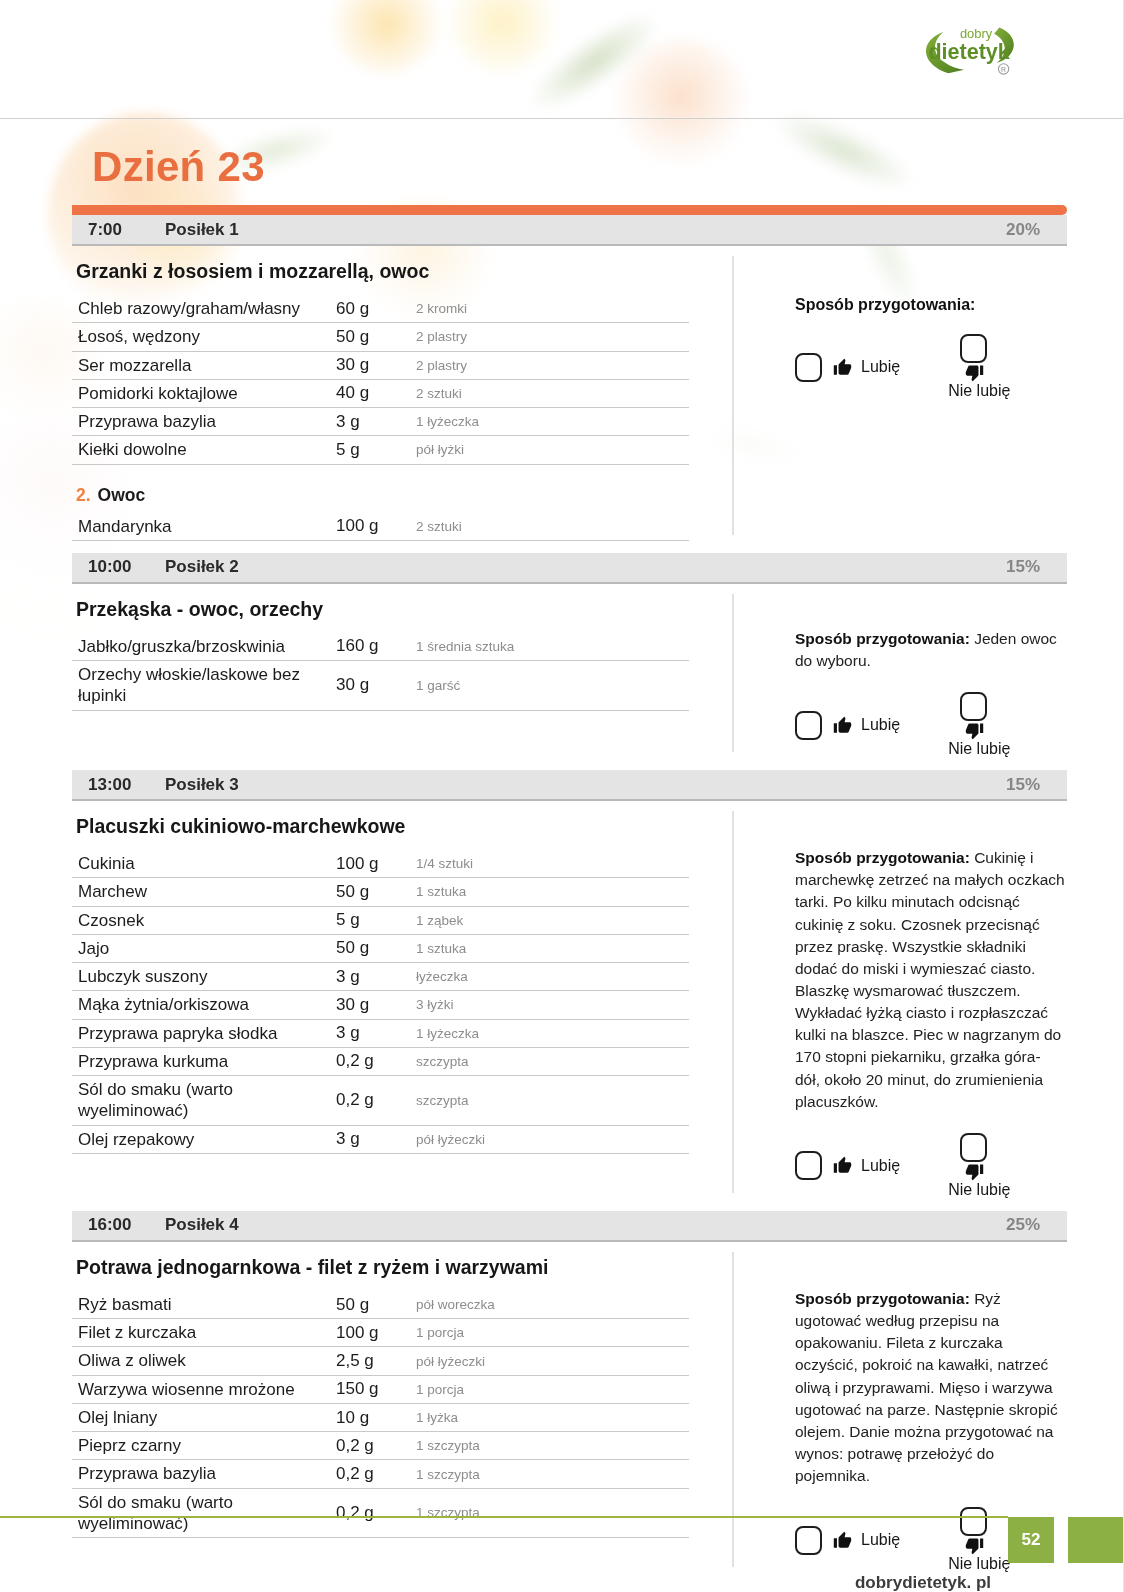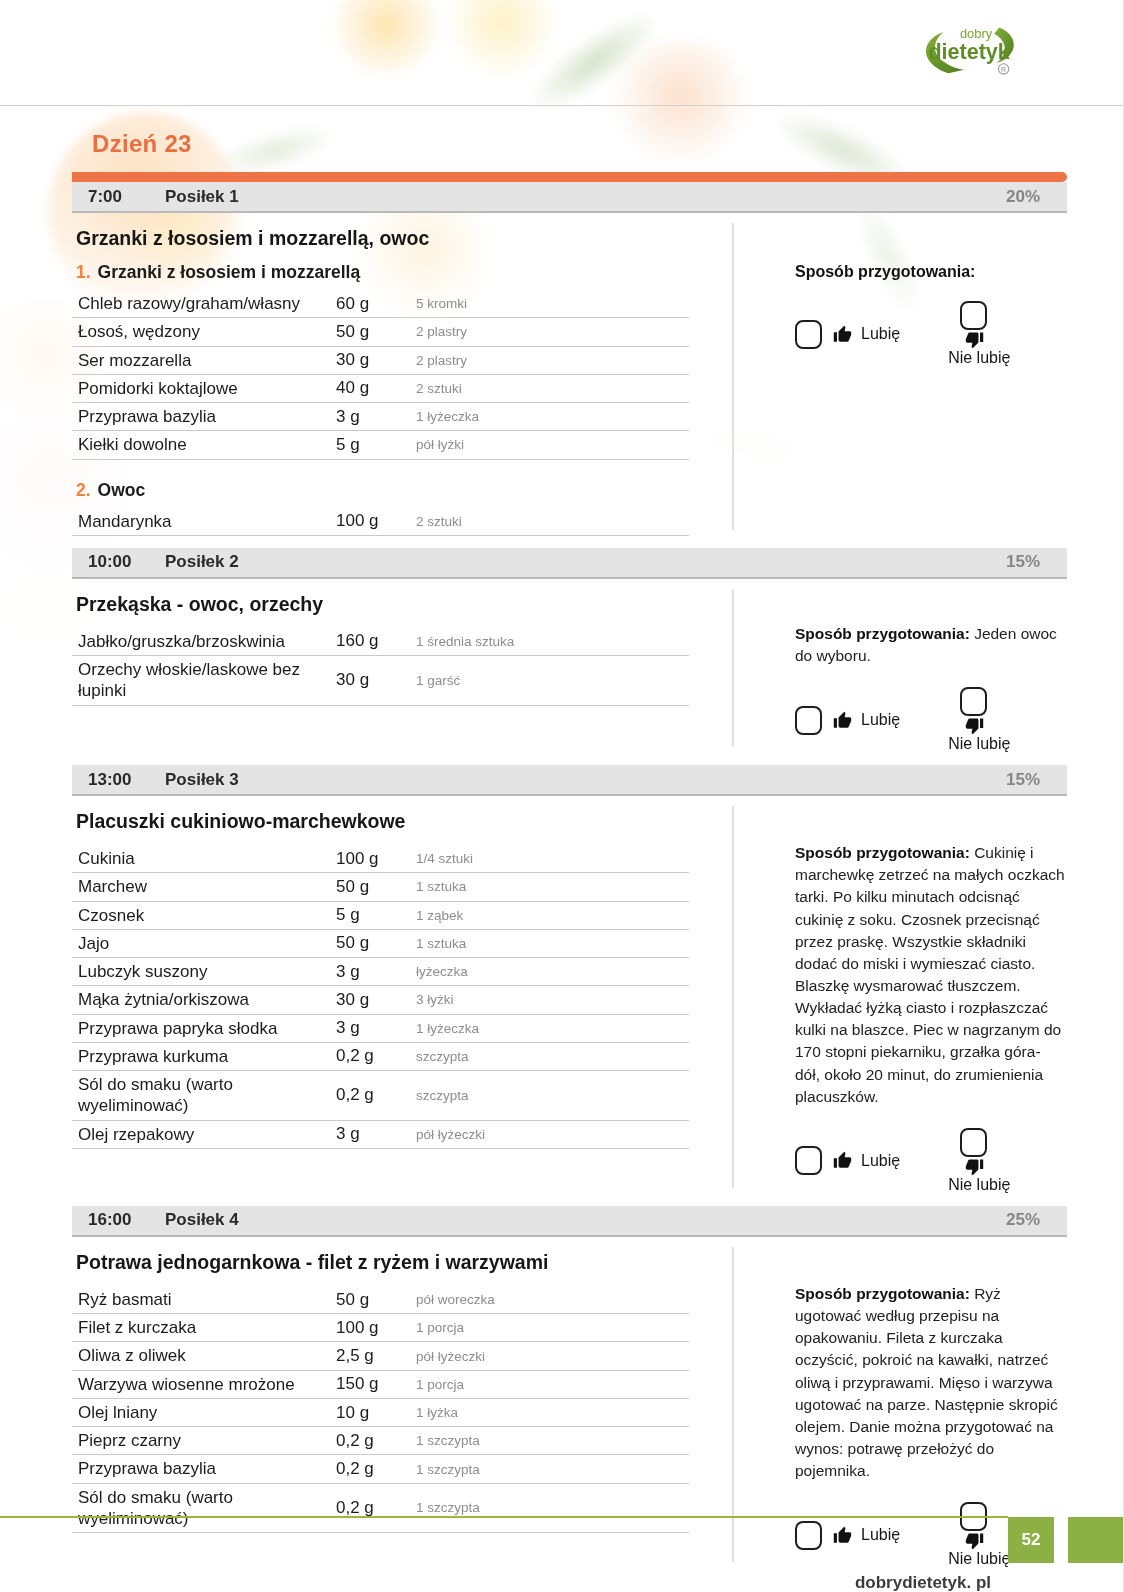--- a/index.html
+++ b/index.html
@@ -42,25 +42,25 @@
   .l3 { left:828px; top:238px; width:122px; height:40px; transform:rotate(65deg);
         background: radial-gradient(ellipse at center, rgba(128,168,88,.36), rgba(128,168,88,0) 72%); }
   .l4 { left:214px; top:132px; width:122px; height:38px; transform:rotate(-15deg);
         background: radial-gradient(ellipse at center, rgba(138,173,93,.40), rgba(138,173,93,0) 72%); }
   .l5 { left:698px; top:428px; width:112px; height:36px; transform:rotate(10deg);
         background: radial-gradient(ellipse at center, rgba(148,178,98,.20), rgba(148,178,98,0) 72%); }
   .bg-fade { position:absolute; inset:0;
         background: linear-gradient(180deg, rgba(255,255,255,.30) 0px, rgba(255,255,255,.46) 180px,
                     rgba(255,255,255,.72) 330px, rgba(255,255,255,.92) 520px, #fff 660px); }
   
-  .header { position:relative; z-index:1; height:106px; border-bottom:1px solid #d0d0d0; }
+  .header { position:relative; z-index:1; height:119px; border-bottom:1px solid #d0d0d0; }
   .logo { position:absolute; top:14px; right:97px; width:112px; height:72px; }
   
   .content { position:relative; z-index:1; padding:0 56px 0 72px; }
-  .day-title { font-size:24px; font-weight:bold; color:#e96f41; margin:24px 0 14px 20px; letter-spacing:.3px; }
+  .day-title { font-size:42px; font-weight:bold; color:#e96f41; margin:24px 0 14px 20px; letter-spacing:.3px; }
   .title-rule { height:10px; background:#ee7347; border-radius:0 6px 6px 0; }
   
   .meal-bar { height:31px; background:#e4e4e4; border-bottom:2px solid #b9b9b9;
               display:flex; align-items:center; font-size:17px; font-weight:bold; color:#2a2a2a; }
   .meal-time { margin-left:16px; width:77px; }
   .meal-percent { margin-left:auto; margin-right:27px; color:#868686; }
   
   .meal-body { display:flex; padding:0 0 12px 0;gap:33px; }
   .col-left { width:617px; }
   .col-divider { width:2px; background:#e1e1e1; margin:10px 14px 6px 10px; }
@@ -142,28 +142,25 @@
 
     <section>
       <div class="meal-bar">
         <span class="meal-time">7:00</span>
         <span class="meal-name">Posiłek 1</span>
         <span class="meal-percent">20%</span>
       </div>
       <div class="meal-body">
         <div class="col-left">
           <h2 class="dish-title">Grzanki z łososiem i mozzarellą, owoc</h2>
-          <div class="subhead">
-            <span class="num">1.</span><span>Grzanki z łososiem i mozzarellą</span>
-          </div>
           <div>
               <div class="ing-row">
               <span class="ing-name">Chleb razowy/graham/własny</span>
               <span class="ing-amt">60 g</span>
-              <span class="ing-portion">5 kromki</span>
+              <span class="ing-portion">2 kromki</span>
             </div>
               <div class="ing-row">
               <span class="ing-name">Łosoś, wędzony</span>
               <span class="ing-amt">50 g</span>
               <span class="ing-portion">2 plastry</span>
             </div>
               <div class="ing-row">
               <span class="ing-name">Ser mozzarella</span>
               <span class="ing-amt">30 g</span>
               <span class="ing-portion">2 plastry</span>

